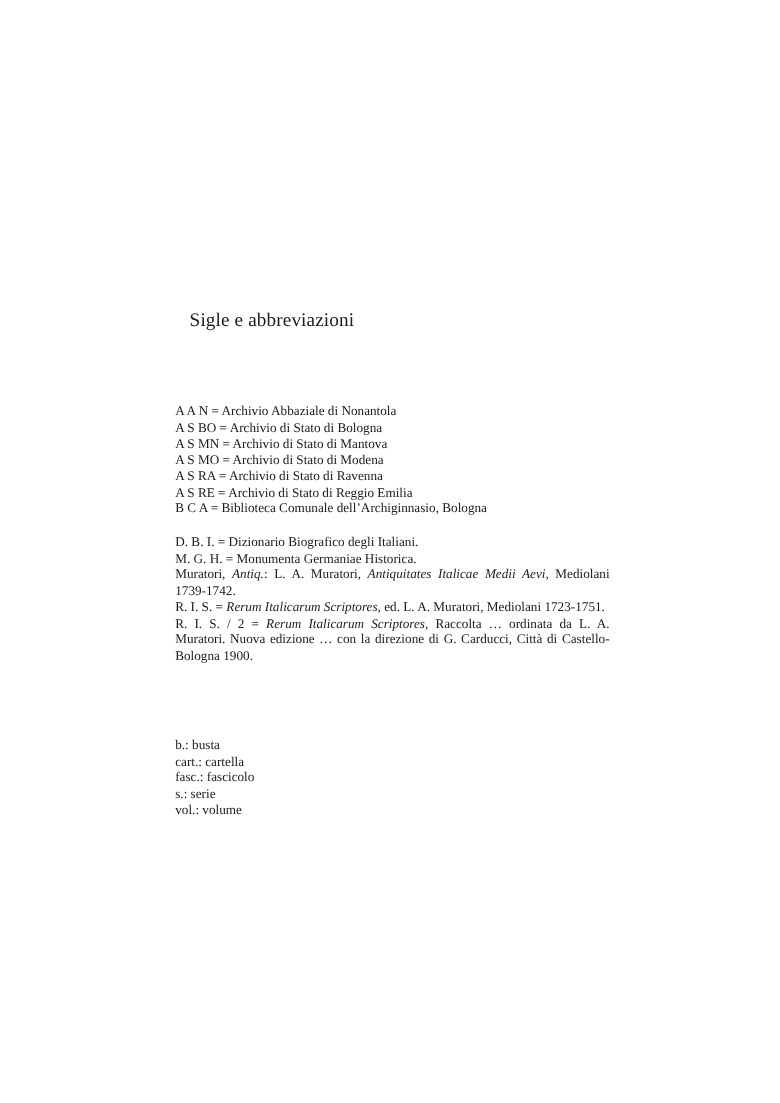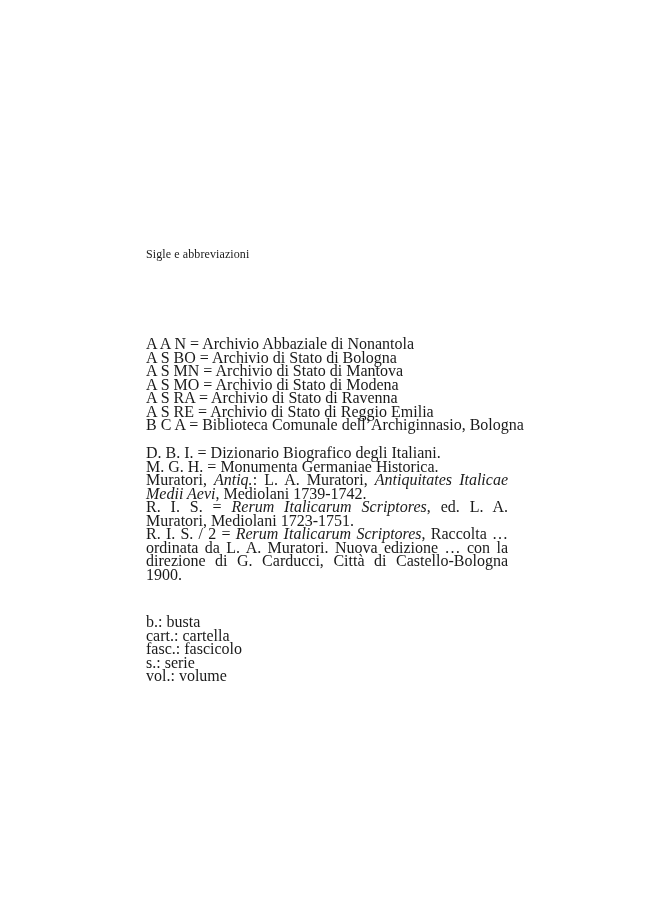--- a/index.html
+++ b/index.html
@@ -1,19 +1,19 @@
 <!DOCTYPE html>
 <html><head>
 <meta charset="utf-8">
 <style>
   html, body { margin: 0; padding: 0; background: #ffffff; }
   body { width: 650px; height: 919px; position: relative; overflow: hidden;
          font-family: "Liberation Serif", "DejaVu Serif", serif; color: #1a1a1a; }
-  .title { position: absolute; left: 146px; top: 247px; font-size: 12px; margin: 0; font-weight: normal; letter-spacing: 0.1px; }
-  .block { position: absolute; left: 146px; width: 362px; font-size: 16px; line-height: 13.5px; }
+  .title { position: absolute; left: 146px; top: 247px; font-size: 16px; margin: 12px; font-weight: normal; letter-spacing: 0.1px; }
+  .block { position: absolute; left: 146px; width: 362px; font-size: 11px; line-height: 13.5px; }
   .block .line { display: block; white-space: nowrap; }
   .block .para { display: block; text-align: justify; text-align-last: left; }
   #sigle { top: 337px; }
   #refs { top: 446px; }
   #abbr { top: 615px; }
   i { font-style: italic; }
 </style>
 </head>
 <body>
 

